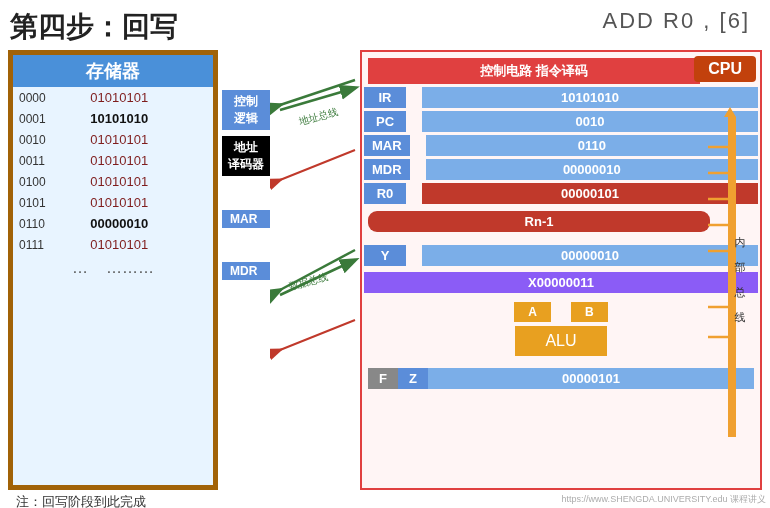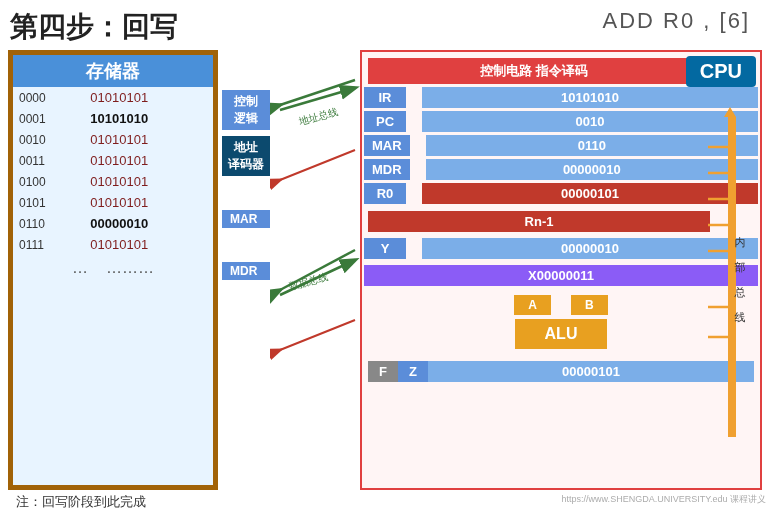--- a/index.html
+++ b/index.html
@@ -85,23 +85,23 @@
       padding: 0;
       position: relative;
       min-width: 340px;
     }
 
     
     .cpu-label {
       position: absolute;
       top: 4px;
       right: 4px;
-      background: #0369a1;
-      color: white;
-      font-size: 20px;
+      background: #c2410c;
+      color: white;
+      font-size: 16px;
       font-weight: bold;
       padding: 4px 14px;
       border-radius: 4px;
     }
 
     
     .ctrl-circuit {
       background: #e04040;
       color: white;
       font-size: 13px;
@@ -177,21 +177,21 @@
       background: #e8a020;
       color: white;
       font-size: 12px;
       font-weight: bold;
       padding: 3px 14px;
     }
     .alu-box {
       background: #e8a020;
       color: white;
       font-size: 16px;
-      font-weight: bold;
+      font-weight: normal;
       padding: 6px 30px;
       margin: 2px 0;
     }
 
     
     .fz-row {
       display: flex;
       align-items: center;
       margin: 4px 6px;
     }
@@ -235,21 +235,21 @@
     
     .ctrl-logic-box {
       background: #5b8dd9;
       color: white;
       font-size: 12px;
       font-weight: bold;
       padding: 3px 6px;
       text-align: center;
     }
     .addr-decoder-box {
-      background: #0c4a6e;
+      background: #000000;
       color: white;
       font-size: 12px;
       font-weight: bold;
       padding: 3px 6px;
       text-align: center;
       margin-top: 2px;
     }
 
     
     .watermark {
@@ -409,21 +409,21 @@
         <div class="reg-row">
           <div class="reg-label">MDR</div>
                      <div class="reg-value ">00000010</div>
         </div>
         <div class="reg-row">
           <div class="reg-label">R0</div>
                      <div class="reg-value highlight">00000101</div>
         </div>
       </div>
 
-    <div class="rn-label" style="margin:4px 50px 3px 6px;">Rn-1</div>
+    <div class="rn-label" style="margin:4px 50px 10px 6px;border-radius:9px;">Rn-1</div>
 
     <div class="reg-row">
       <div class="reg-label">Y</div>
       <div class="reg-value">00000010</div>
     </div>
 
     <div class="reg-row">
       <div class="x-box">
         <span>X</span><span>00000011</span>
       </div>

